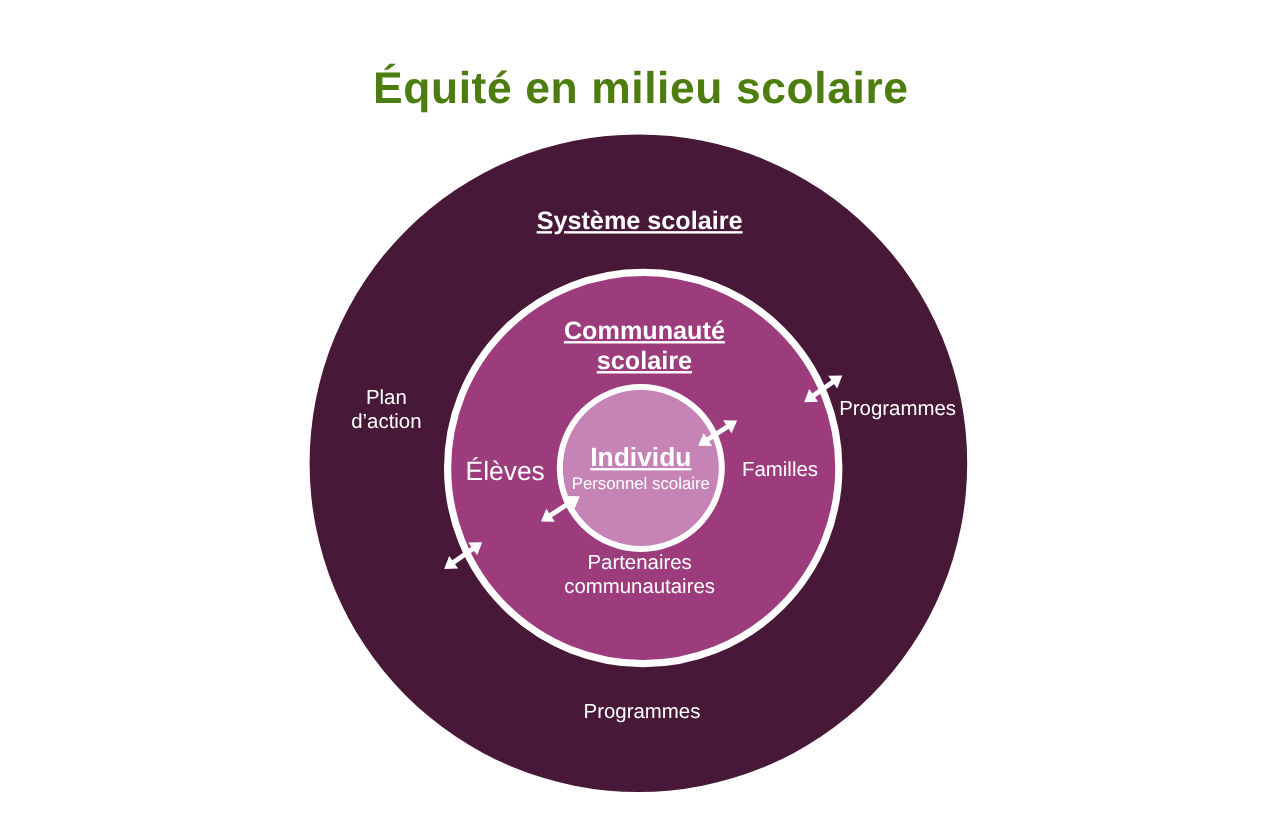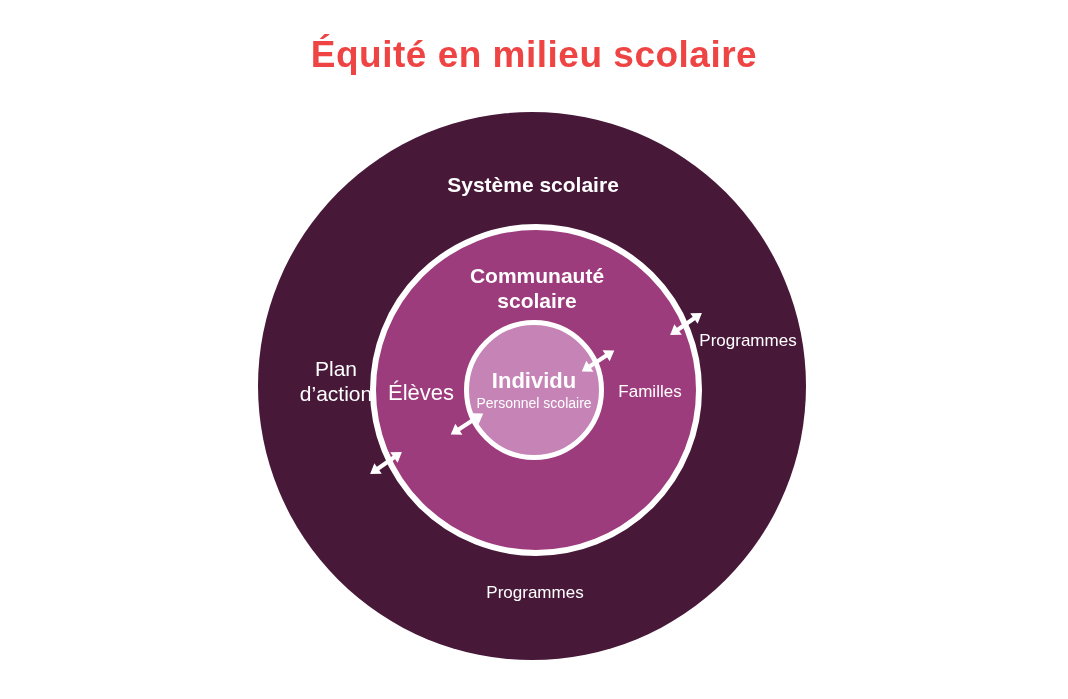--- a/index.html
+++ b/index.html
@@ -53,50 +53,50 @@
   }
   .lbl {
     position: absolute;
     transform: translate(-50%, -50%);
     color: #ffffff;
     text-align: center;
     line-height: 1.18;
     white-space: nowrap;
   }
   .lbl.wrap { white-space: normal; }
-  .lbl.bold { font-weight: 700; }
+  .lbl.bold { font-weight: 700; text-decoration: underline; }
 
   .lbl.system      { left: 533px; top: 185px; font-size: 21px; }
   .lbl.community   { left: 537px; top: 289px; font-size: 21px; width: 160px; }
   .lbl.individu    { left: 534px; top: 381px; font-size: 22px; }
   .lbl.personnel   { left: 534px; top: 403px; font-size: 14px; }
   .lbl.eleves      { left: 421px; top: 393px; font-size: 22px; }
   .lbl.familles    { left: 650px; top: 392px; font-size: 17px; }
   .lbl.partenaires { left: 533px; top: 479px; font-size: 17px; width: 185px; }
-  .lbl.plan        { left: 336px; top: 342px; font-size: 21px; width: 92px; margin-top: 40px; }
+  .lbl.plan        { left: 322px; top: 342px; font-size: 17px; width: 92px; }
   .lbl.politiques  { left: 748px; top: 341px; font-size: 17px; }
   .lbl.programmes  { left: 535px; top: 593px; font-size: 17px; }
 
   .arrow {
     position: absolute;
     width: 42px;
     height: 16px;
   }
   .arrow svg { display: block; width: 100%; height: 100%; }
   .arrow.a-outer-right { left: 686px; top: 324px; transform: translate(-50%,-50%) rotate(-35deg); }
   .arrow.a-outer-left  { left: 386px; top: 463px; transform: translate(-50%,-50%) rotate(-35deg); }
   .arrow.a-inner-right { left: 598px; top: 361px; transform: translate(-50%,-50%) rotate(-33deg); }
   .arrow.a-inner-left  { left: 467px; top: 424px; transform: translate(-50%,-50%) rotate(-33deg); }
 </style>
 </head>
 <body>
 
 <div class="canvas">
 
-  <h1 class="title" style="color: #ef4444;">Équité en milieu scolaire</h1>
+  <h1 class="title" style="color: #4d7c0f; margin-top: 19px;">Équité en milieu scolaire</h1>
 
   <div class="circle outer" style="background-color: rgb(71, 24, 56);"></div>
 
   <div class="circle middle" style="background-color: rgb(157, 60, 124);"></div>
 
   <div class="circle inner" style="background-color: rgb(197, 131, 182);"></div>
 
   <div class="lbl bold system">Système scolaire</div>
 
   <div class="lbl bold wrap community">Communauté scolaire</div>
@@ -108,20 +108,21 @@
   <div class="lbl wrap plan">Plan d’action</div>
 
   <div class="lbl politiques">Programmes</div>
 
   <div class="lbl programmes">Programmes</div>
 
   <div class="lbl eleves">Élèves</div>
 
   <div class="lbl familles">Familles</div>
 
+  <div class="lbl wrap partenaires">Partenaires communautaires</div>
 
   <div class="arrow a-outer-right">
     <svg viewBox="0 0 52 18" xmlns="http://www.w3.org/2000/svg">
       <path d="M13 9 L39 9" stroke="#ffffff" stroke-width="5"></path>
       <path d="M14 1 L2 9 L14 17 Z" fill="#ffffff"></path>
       <path d="M38 1 L50 9 L38 17 Z" fill="#ffffff"></path>
     </svg>
   </div>
 
   <div class="arrow a-outer-left">

